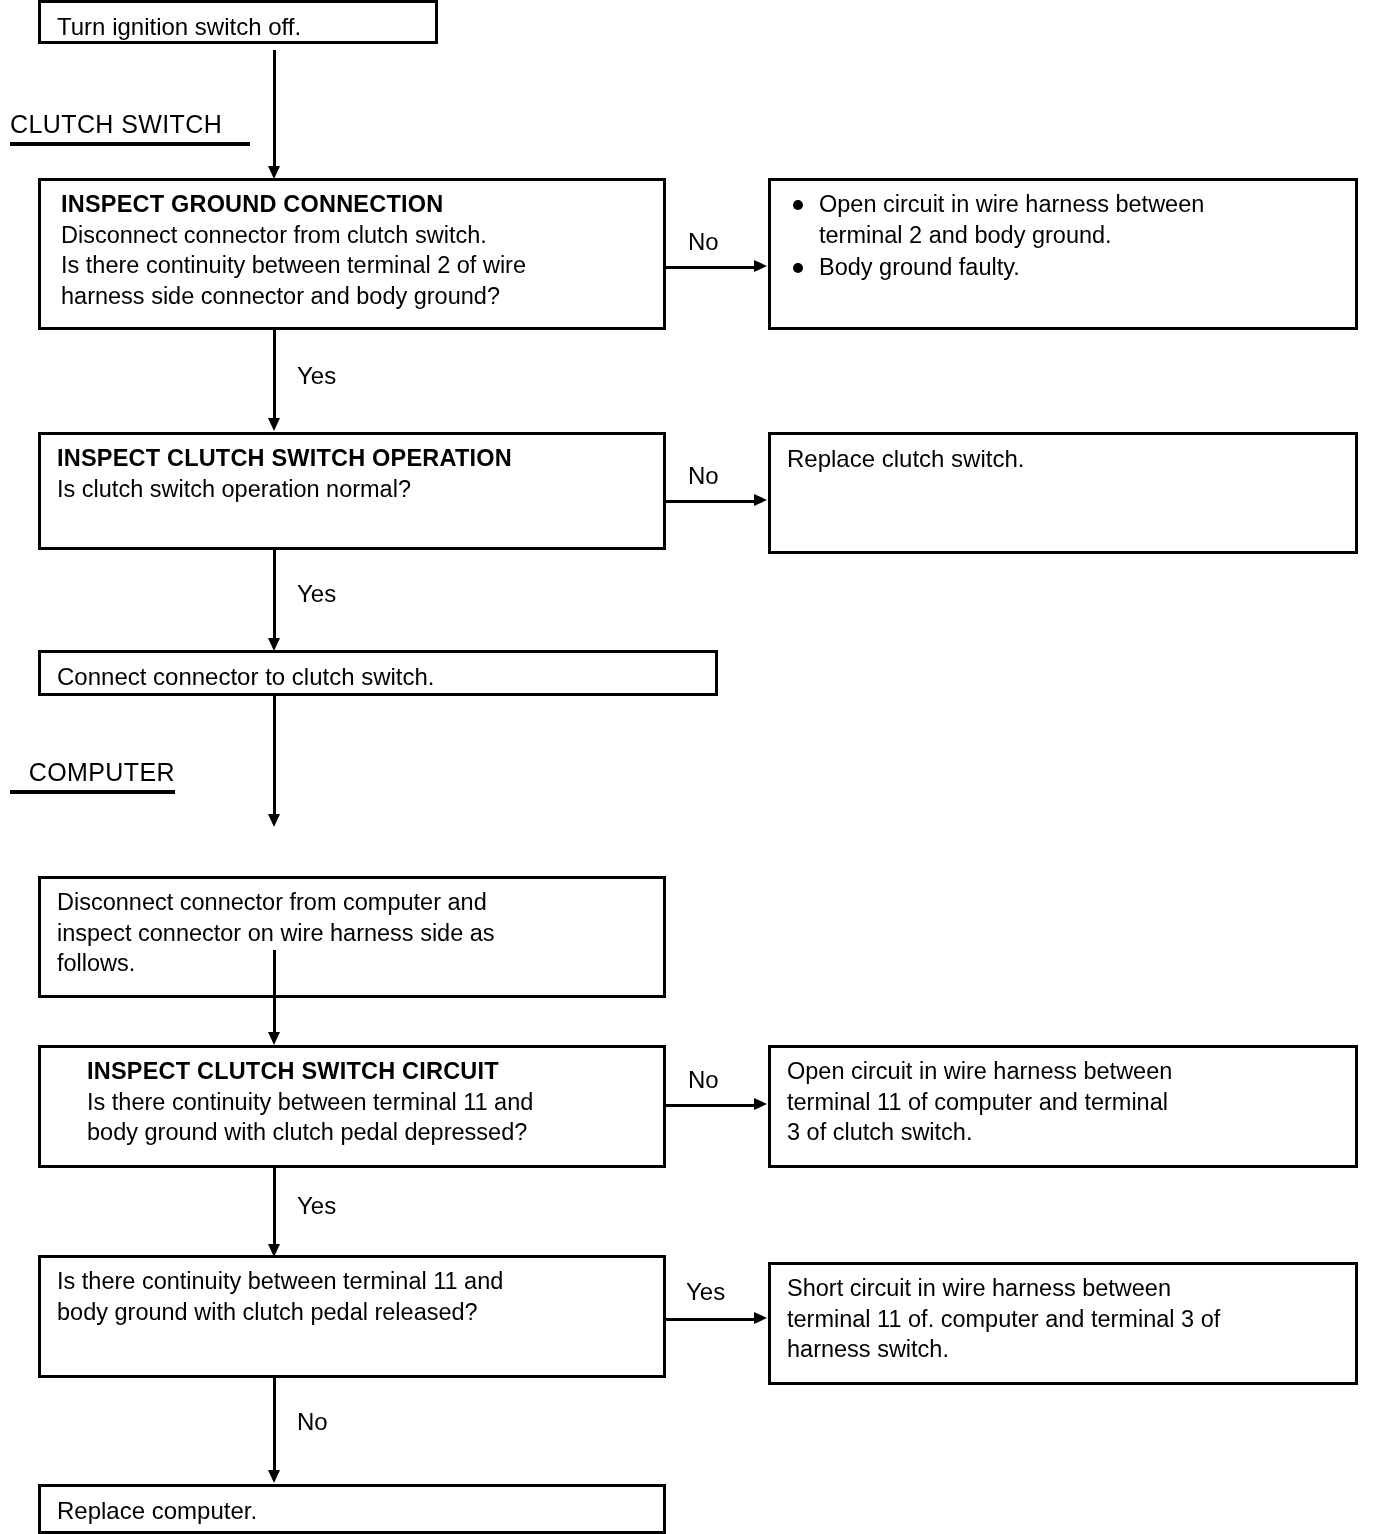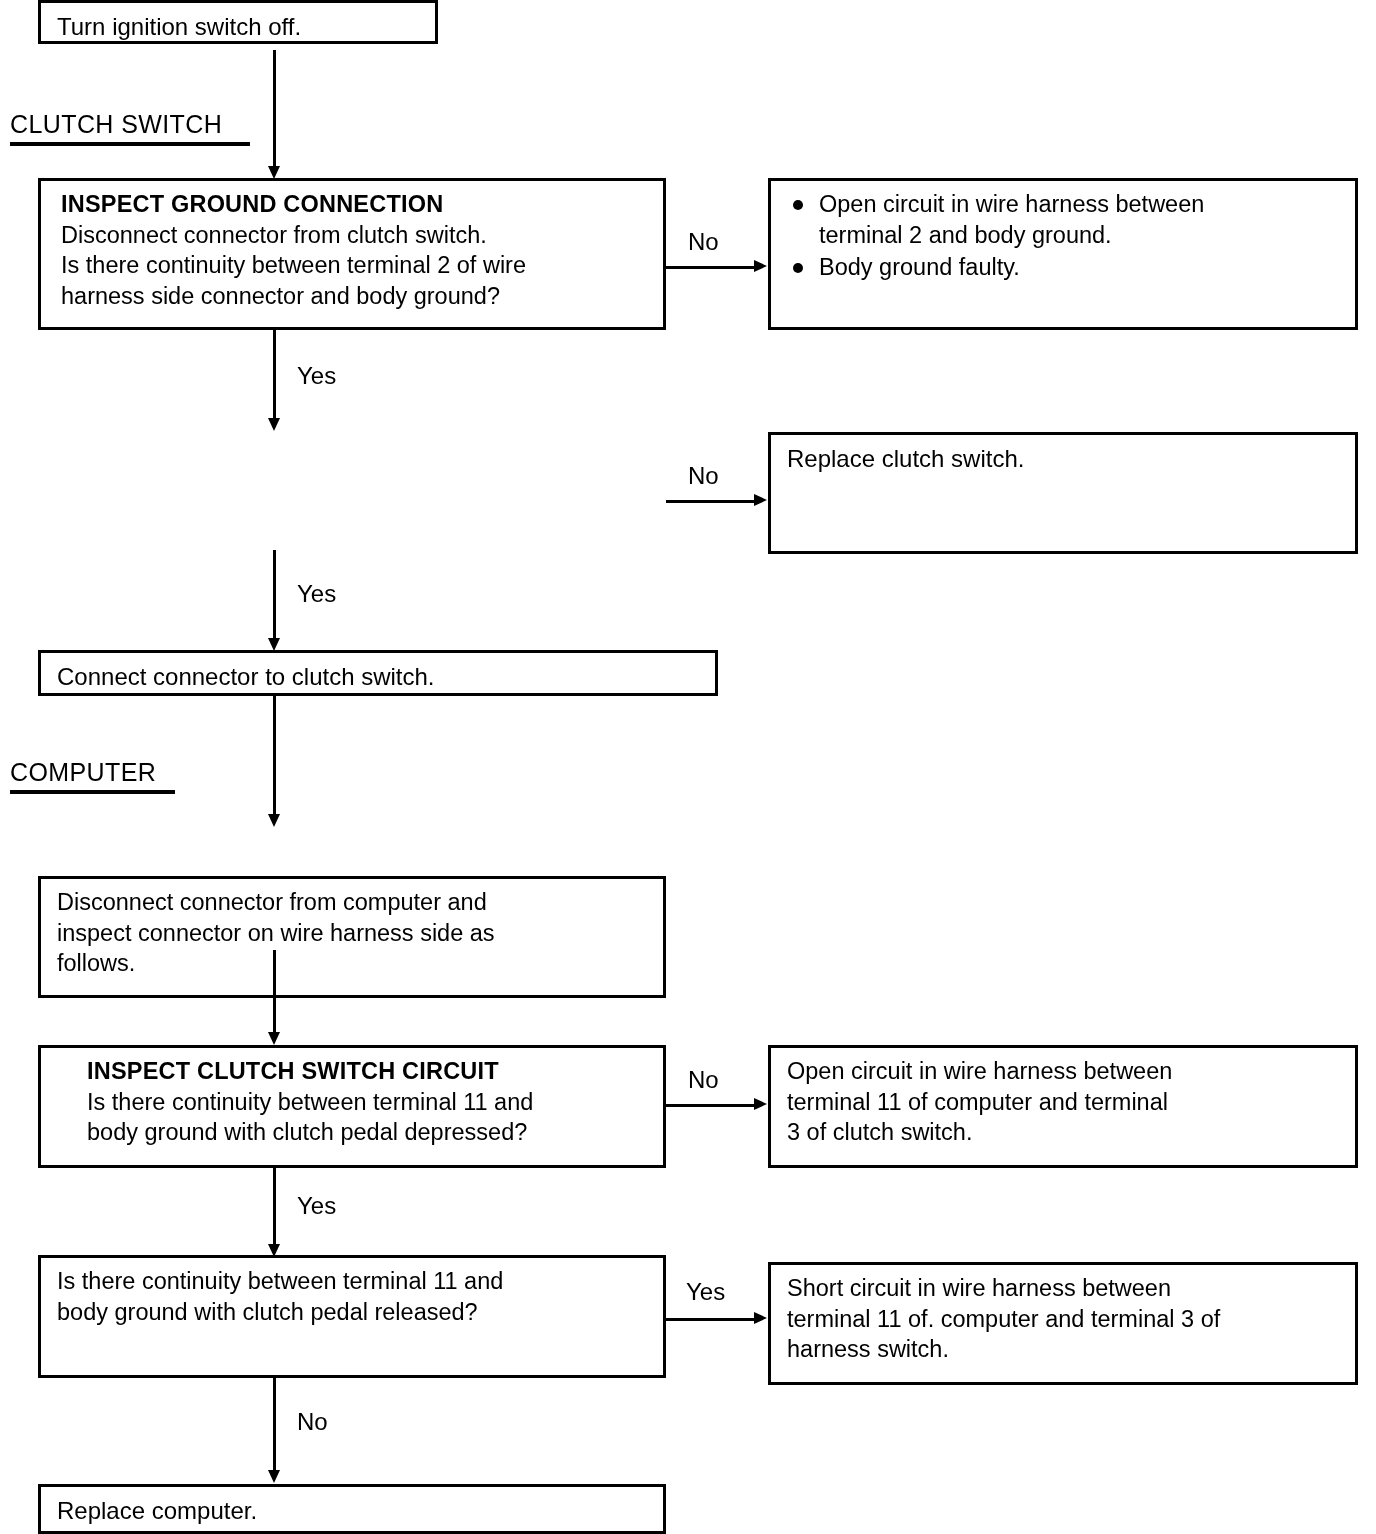--- a/index.html
+++ b/index.html
@@ -144,41 +144,45 @@
         <span class="bdot"></span>
         <span class="btxt">Body ground faulty.</span>
       </li>
     </ul>
   </div>
 
   <div class="vline" style="left:273px; top:330px; height:90px;"></div>
   <div class="arrow-down" style="left:268px; top:418px;"></div>
   <div class="edge-label" style="left:297px; top:362px;">Yes</div>
 
+  <div class="box" style="left:38px; top:432px; width:628px; height:118px;">
+    <div class="ttl">INSPECT CLUTCH SWITCH OPERATION</div>
+    <div class="ln">Is clutch switch operation normal?</div>
+  </div>
 
   <div class="hline" style="left:666px; top:500px; width:90px;"></div>
   <div class="arrow-right" style="left:754px; top:494px;"></div>
   <div class="edge-label" style="left:688px; top:462px;">No</div>
 
   <div class="box single" style="left:768px; top:432px; width:590px; height:122px;">
     <div class="ln">Replace clutch switch.</div>
   </div>
 
   <div class="vline" style="left:273px; top:550px; height:90px;"></div>
   <div class="arrow-down" style="left:268px; top:638px;"></div>
   <div class="edge-label" style="left:297px; top:580px;">Yes</div>
 
   <div class="box single" style="left:38px; top:650px; width:680px; height:46px;">
     <div class="ln">Connect connector to clutch switch.</div>
   </div>
 
   <div class="vline" style="left:273px; top:696px; height:120px;"></div>
   <div class="arrow-down" style="left:268px; top:814px;"></div>
 
-  <div class="section-head" style="left:10px; top:758px; width:165px;">
+  <div class="section-head" style="left:10px; top:758px; width:165px;text-align:right;">
     <span>COMPUTER</span>
     <span class="rule"></span>
   </div>
 
   <div class="box" style="left:38px; top:828px; width:628px; height:122px;margin-top:48px;">
     <div class="ln">Disconnect connector from computer and</div>
     <div class="ln">inspect connector on wire harness side as</div>
     <div class="ln">follows.</div>
   </div>
 

